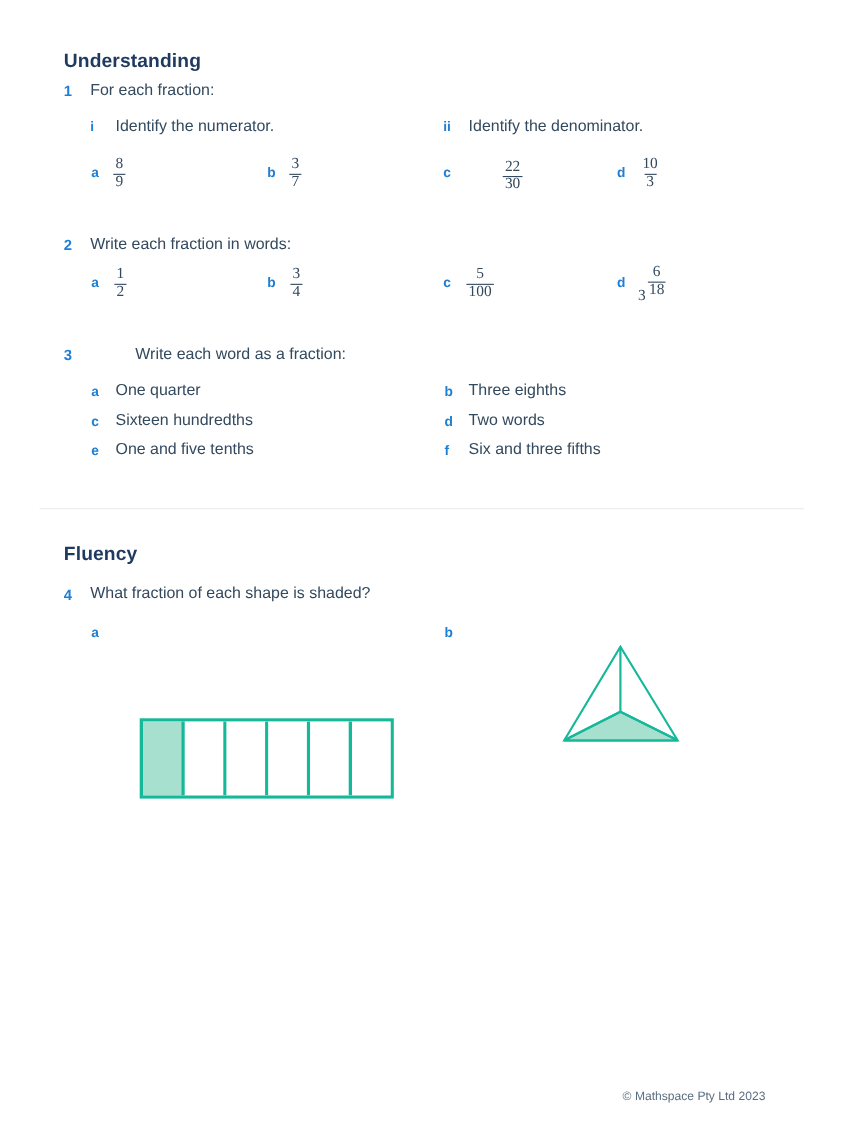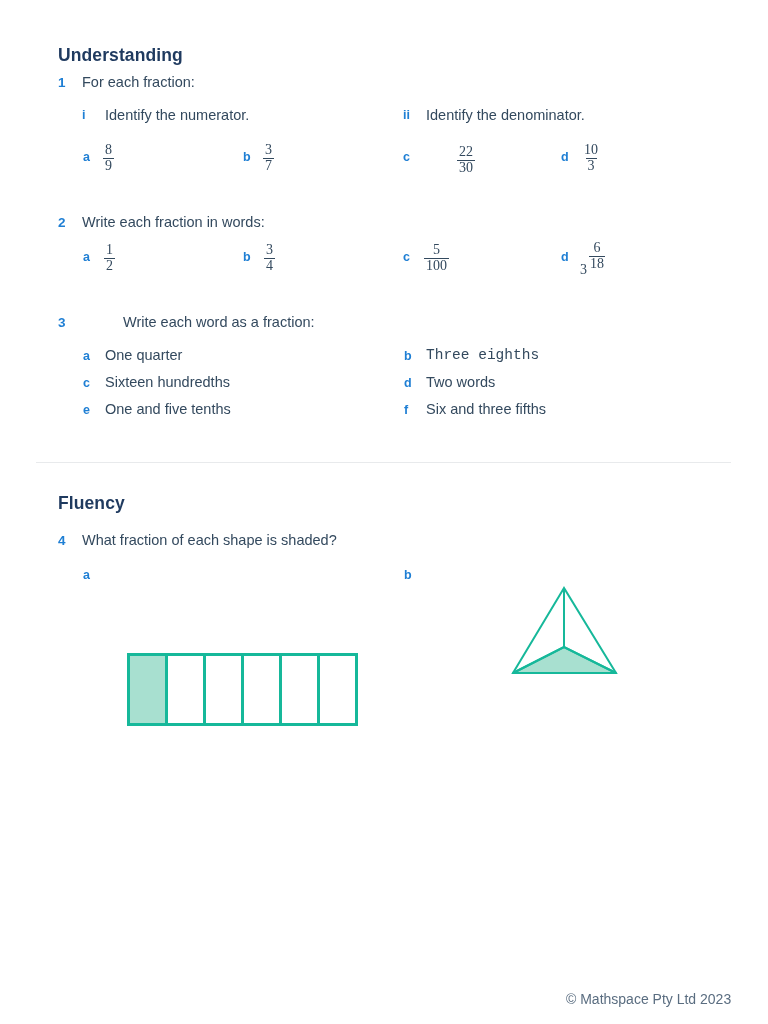--- a/index.html
+++ b/index.html
@@ -144,21 +144,21 @@
     top: 580px;
     width: 120px;
     height: 100px;
   }
 
   
   .footer {
     position: absolute;
     left: 566px;
     top: 991px;
-    font-size: 14px;
+    font-size: 11px;
     color: #5a6d80;
     white-space: nowrap;
   }
 </style>
 </head>
 <body>
 
 <div class="page">
 
   <div class="section-heading" id="heading-understanding">Understanding</div>
@@ -226,21 +226,21 @@
     </span>
   </div>
 
   <div class="abs qnum" style="left:58px; top:315px;">3</div>
   <div class="abs qtext" style="left:89px; top:314px;margin-left:34px;">Write each word as a fraction:</div>
 
   <div class="abs partlabel" style="left:83px; top:349px;">a</div>
   <div class="abs parttext" style="left:105px; top:347px;">One quarter</div>
 
   <div class="abs partlabel" style="left:404px; top:349px;">b</div>
-  <div class="abs parttext" style="left:426px; top:347px;font-family:Liberation Mono, monospace;">Three eighths</div>
+  <div class="abs parttext" style="left:426px; top:347px;">Three eighths</div>
 
   <div class="abs partlabel" style="left:83px; top:376px;">c</div>
   <div class="abs parttext" style="left:105px; top:374px;">Sixteen hundredths</div>
 
   <div class="abs partlabel" style="left:404px; top:376px;">d</div>
   <div class="abs parttext" style="left:426px; top:374px;">Two words</div>
 
   <div class="abs partlabel" style="left:83px; top:403px;">e</div>
   <div class="abs parttext" style="left:105px; top:401px;">One and five tenths</div>
 

